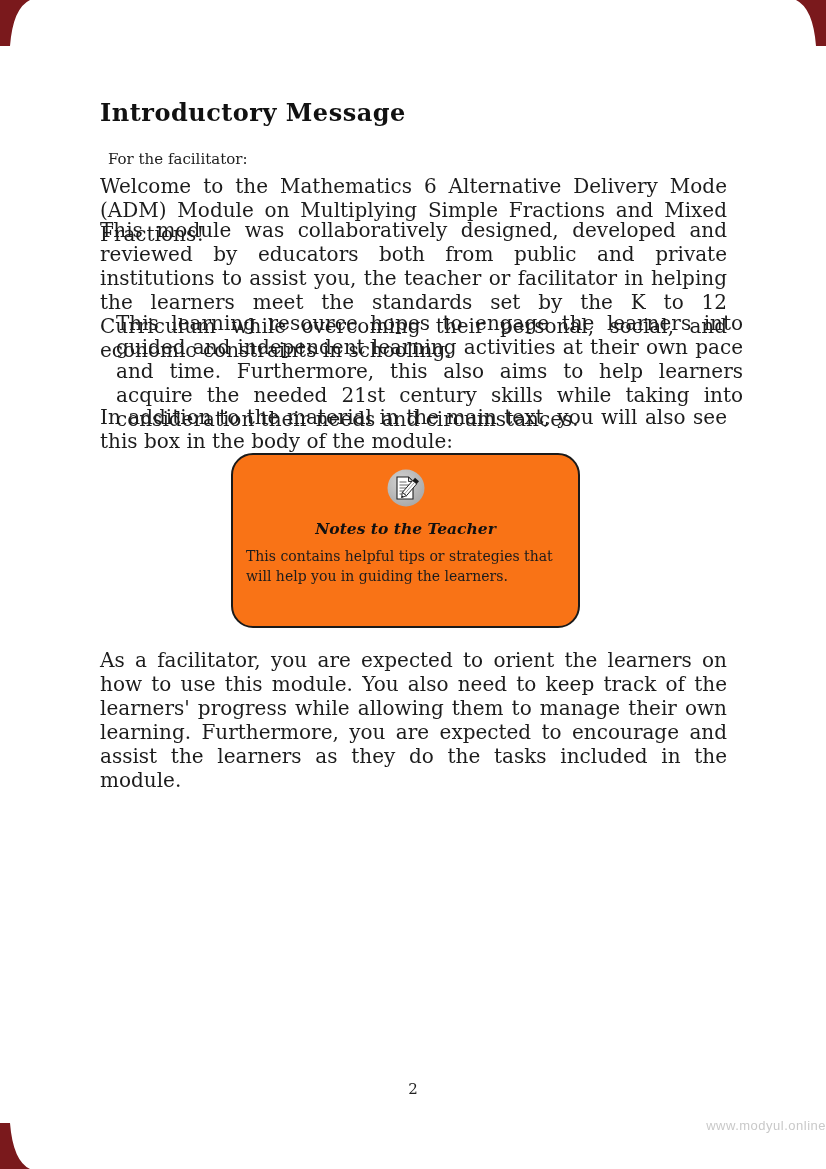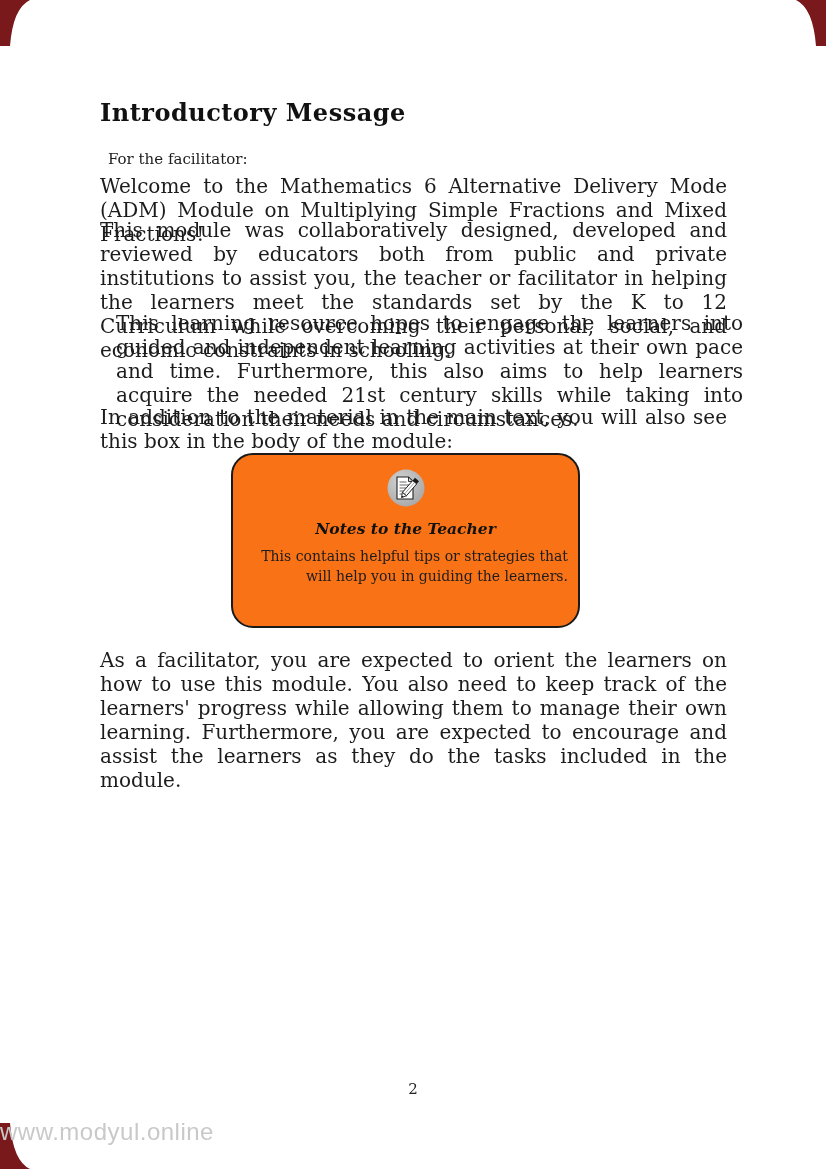--- a/index.html
+++ b/index.html
@@ -46,32 +46,32 @@
     background: #f97316;
   }
   .note-icon { position: absolute; top: 14px; left: 50%; transform: translateX(-50%); width: 38px; height: 38px; }
   .note-heading {
     position: absolute; top: 64px; left: 0; width: 100%;
     text-align: center; font-size: 15.5px; font-weight: bold; font-style: italic;
     color: #111;
   }
   .note-body {
     position: absolute; top: 92px; left: 13px; width: 322px;
-    font-size: 14px; line-height: 19.5px; text-align: right;
+    font-size: 14px; line-height: 19.5px; text-align: left;
   }
 
   .page-number {
     position: absolute; top: 1080px; left: 0; width: 826px;
     text-align: center; font-size: 15px; color: #222;
   }
   .watermark {
     position: absolute; top: 1118px; left: 0; width: 826px;
-    text-align: left;
+    text-align: right;
     font-family: "Liberation Sans", "DejaVu Sans", sans-serif;
-    font-size: 24px; letter-spacing: 0.5px; color: #c9c9c9;
+    font-size: 13px; letter-spacing: 0.5px; color: #c9c9c9;
   }
 </style>
 </head>
 <body>
 
 <div class="page">
 
   <div class="corner corner-tl"></div>
   <div class="corner corner-tr"></div>
   <div class="corner corner-bl"></div>

